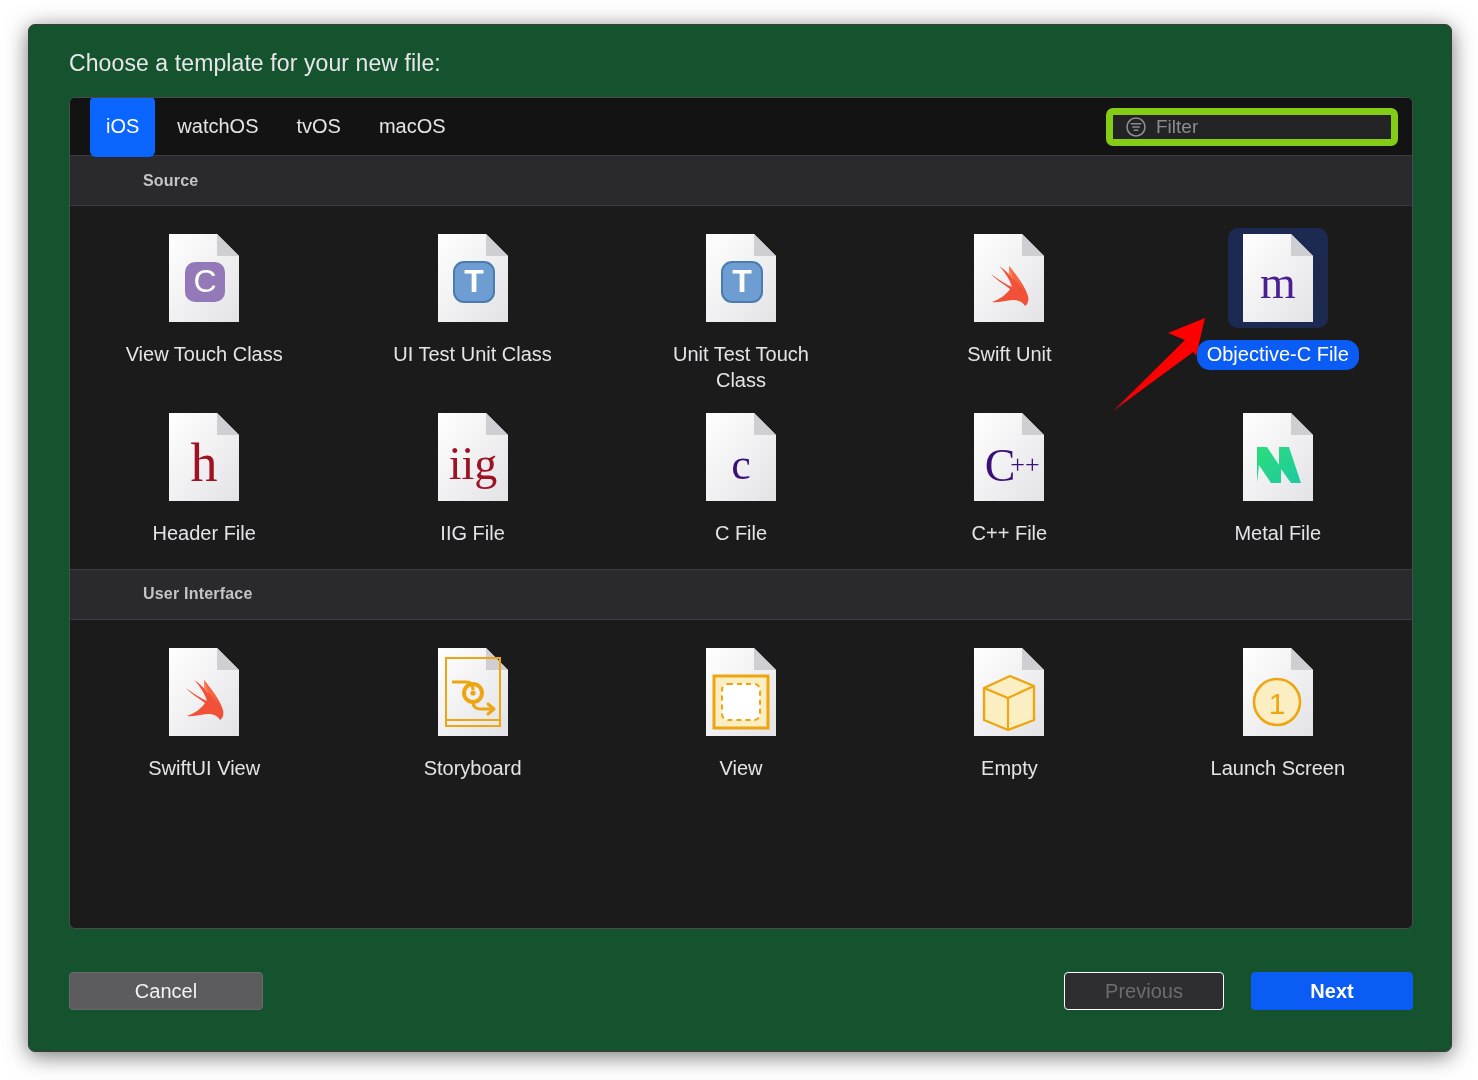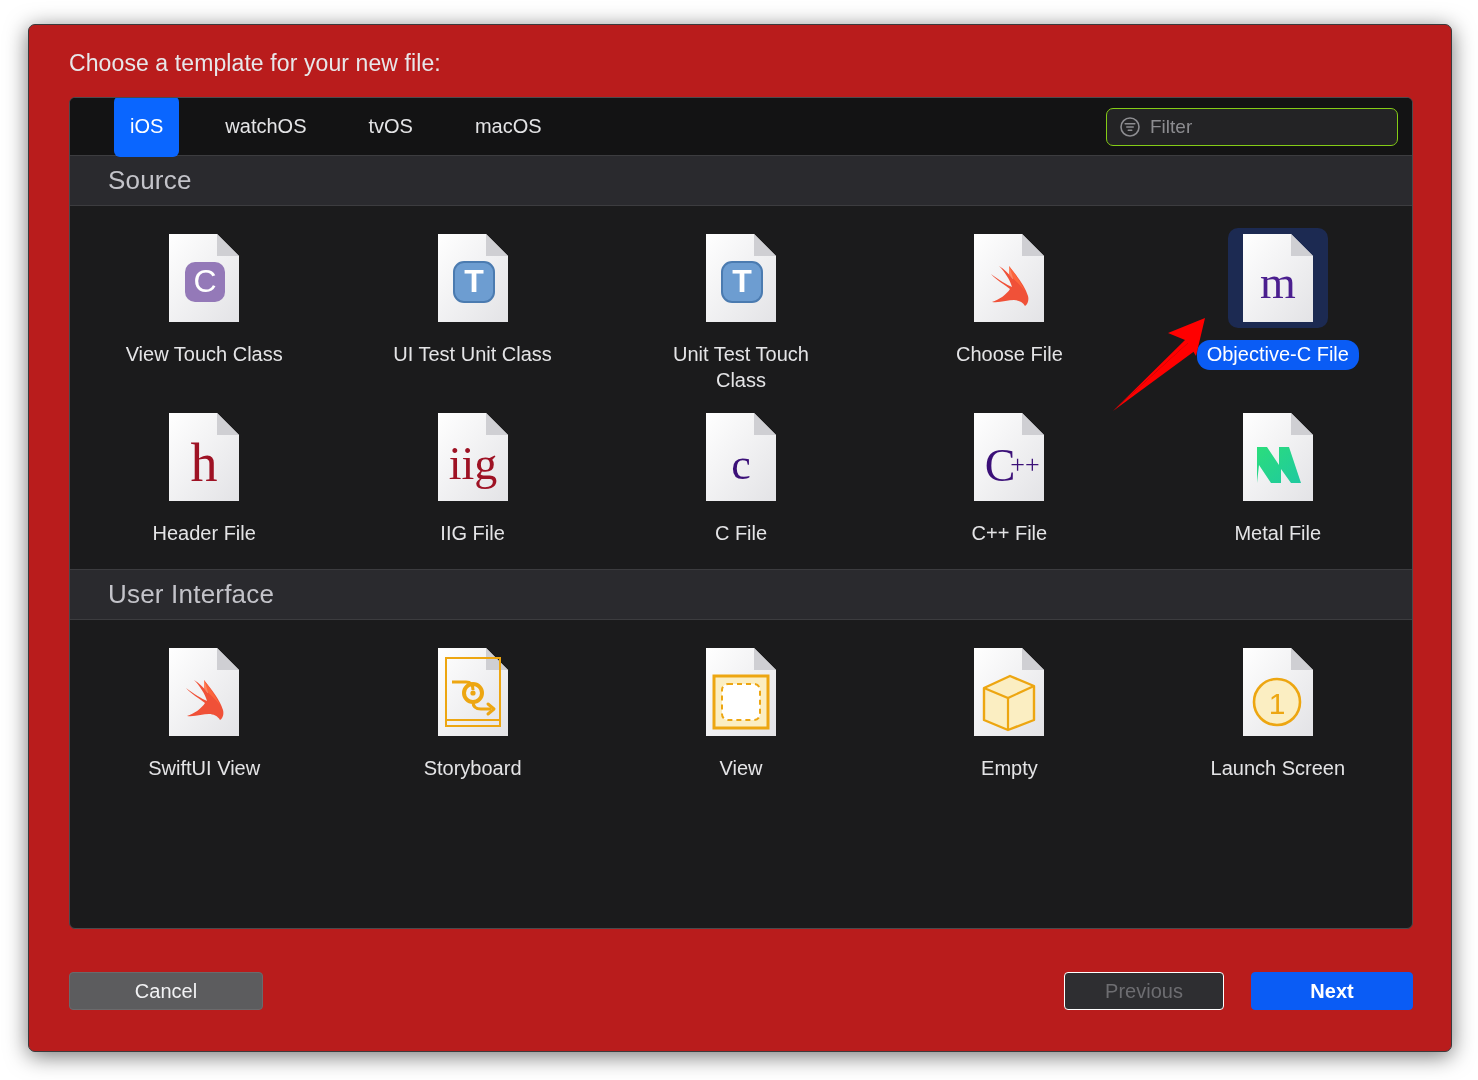--- a/index.html
+++ b/index.html
@@ -21,21 +21,21 @@
     background: #ffffff;
   }
 
   
   .dialog {
     position: absolute;
     left: 28px;
     top: 24px;
     width: 1424px;
     height: 1028px;
-    background: #b91c1c;
+    background: #14532d;
     border: 1px solid #3b3b3d;
     border-radius: 7px;
     box-shadow: 0 4px 22px rgba(0,0,0,0.55);
     box-sizing: border-box;
     overflow: hidden;
   }
 
   .dialog-title {
     position: absolute;
     left: 40px;
@@ -72,35 +72,34 @@
     box-sizing: border-box;
   }
   .tab {
     font-size: 20px;
     color: #e4e4e6;
     padding: 19px 16px;
     border-radius: 6px;
     margin-right: 6px;
     white-space: nowrap;
     cursor: default;
-    margin-left: 24px;
   }
   .tab.active {
     background: #0a66ff;
     color: #ffffff;
   }
 
   .filter-box {
     position: absolute;
     right: 14px;
     top: 10px;
     width: 292px;
     height: 38px;
     background: #232325;
-    border: 1px solid #84cc16;
+    border: 7px solid #84cc16;
     border-radius: 7px;
     display: flex;
     align-items: center;
     padding-left: 12px;
     box-sizing: border-box;
   }
   .filter-icon { width: 22px; height: 22px; flex: 0 0 22px; }
   .filter-placeholder {
     font-size: 19px;
     color: #8c8c90;
@@ -112,24 +111,25 @@
   .section-head {
     height: 50px;
     background: #2a2a2e;
     border-bottom: 1px solid #3c3c3f;
     display: flex;
     align-items: center;
     padding-left: 38px;
     box-sizing: border-box;
   }
   .section-head span {
-    font-size: 26px;
-    font-weight: normal;
+    font-size: 16px;
+    font-weight: bold;
     color: #c3c3c9;
     letter-spacing: 0.2px;
+    margin-left: 35px;
   }
 
   .section-body {
     background: #1b1b1c;
     padding: 14px 0 20px 0;
   }
   .section-body.with-divider { border-bottom: 1px solid #3c3c3f; }
 
   
   .grid {
@@ -301,21 +301,21 @@
             <div class="icon-wrap">
               <svg viewBox="0 0 74 92" width="74" height="92">
                 <path d="M2 2 H50 L72 24 V90 H2 Z" fill="url(#pg1)"></path>
                 <path d="M50 2 L72 24 H50 Z" fill="#cfcfd3"></path>
                 <g transform="translate(15,32)">
                   <path d="M22 2 C30 12 38 22 41 32 C42 36 41 40 38 42 C36 38 31 36 27 36 C21 36 13 39 5 38 C12 36 20 30 23 25 C18 21 9 16 4 10 C12 16 20 21 25 23 C23 16 18 8 12 2 C17 5 22 10 26 15 C25 10 23 5 22 2 Z" fill="#f05138"></path>
                   <path d="M22 2 C28 10 34 19 38 27 C34 22 28 16 22 11 Z" fill="#ff6a3d" opacity="0.8"></path>
                 </g>
               </svg>
             </div>
-            <div class="cell-label">Choose File</div>
+            <div class="cell-label">Swift Unit</div>
           </div>
 
           <div class="cell selected">
             <div class="icon-wrap">
               <svg viewBox="0 0 74 92" width="74" height="92">
                 <path d="M2 2 H50 L72 24 V90 H2 Z" fill="url(#pg1)"></path>
                 <path d="M50 2 L72 24 H50 Z" fill="#cfcfd3"></path>
                 <text x="37" y="66" font-family="'Liberation Serif',serif" font-size="46" fill="#4b1f8f" text-anchor="middle">m</text>
               </svg>
             </div>

